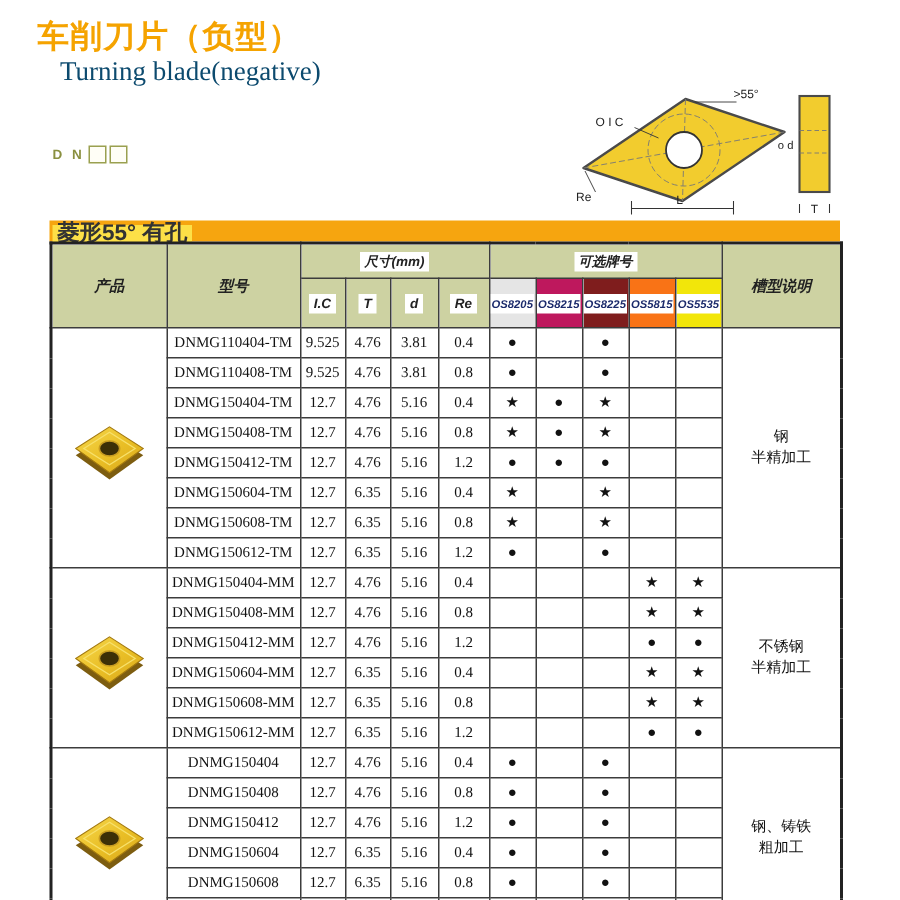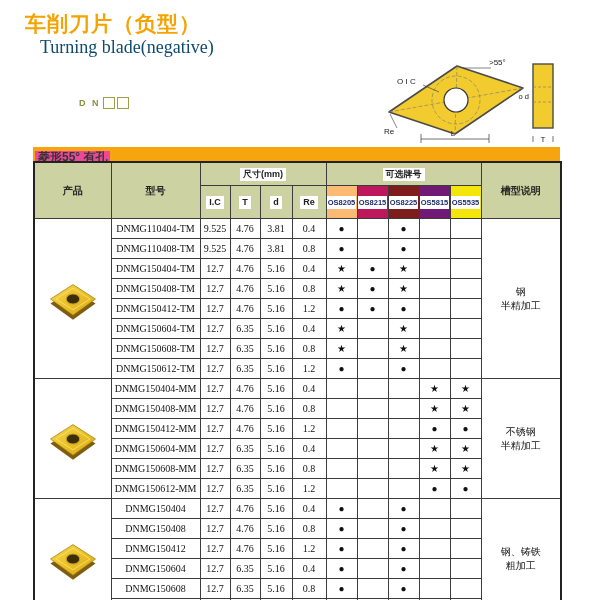--- a/index.html
+++ b/index.html
@@ -10,44 +10,44 @@
   .page-title {
     position:absolute; left:25px; top:10px; font-size:21px; font-weight:bold;
     color:#F5A300; letter-spacing:1px; white-space:nowrap;
   }
   .page-subtitle {
     position:absolute; left:40px; top:37px; font-size:18px; color:#0c4a6e;
     font-family:"Liberation Serif", serif; white-space:nowrap;
   }
   .designation {
     position:absolute; left:35px; top:97px; display:flex; align-items:center;
-    font-size:9px; color:#8a9040; letter-spacing:2px; font-weight:bold;margin-left:44px;
+    font-size:9px; color:#8a9040; letter-spacing:2px; font-weight:bold;
   }
   .designation .box {
     width:10px; height:10px; border:1px solid #9aa050; background:#fffef6;
     display:inline-block; margin-left:2px;
   }
   .diagram { position:absolute; left:383px; top:54px; width:178px; height:90px; }
   .banner {
     position:absolute; left:33px; top:147px; width:527px; height:14px;
     background:#F6A50F;
   }
   .banner-label {
-    display:inline-block; margin:1px 0 0 2px; padding:0 3px; background:#ec4899;
-    font-size:12px; line-height:12px; color:#333; font-weight:bold; white-space:nowrap;
+    display:inline-block; margin:1px 0 0 2px; padding:0 3px; background:#fde047;
+    font-size:15px; line-height:12px; color:#333; font-weight:bold; white-space:nowrap;
   }
   table.catalog {
     position:absolute; left:33px; top:161px; width:527px;
     border-collapse:collapse; table-layout:fixed; border:2px solid #222;
   }
   .catalog th, .catalog td {
     border:1px solid #3c3c3c; padding:0; text-align:center; vertical-align:middle;
     overflow:hidden;
   }
-  .catalog thead th { background:#cdd2a2; font-size:10px; font-weight:bold; color:#222; }
+  .catalog thead th { background:#cdd2a2; font-size:10px; font-weight:bold; color:#222;font-style:italic; }
   .group-head-row th { height:22px; }
   .sub-head-row th { height:32px; }
   .lbl-box {
     display:inline-block; background:#ffffff; padding:0 3px; font-size:9px;
     line-height:13px; color:#222; font-weight:bold; white-space:nowrap;
   }
   .brand-th .lbl-box { font-size:7.5px; color:#1b2a6b; padding:0 1px; letter-spacing:0; }
   .catalog tbody td {
     height:19px; background:#fff; font-family:"Liberation Serif", serif;
     font-size:10px; color:#111;
@@ -130,24 +130,24 @@
         <span class="lbl-box">可选牌号</span>
       </th>
       <th rowspan="2">槽型说明</th>
     </tr>
     <tr class="sub-head-row">
       <th><span class="lbl-box">I.C</span></th>
       <th><span class="lbl-box">T</span></th>
       <th><span class="lbl-box">d</span></th>
       <th><span class="lbl-box">Re</span></th>
 
-    <th class="brand-th" style="background: #fdba74;"><span class="lbl-box">OS8205</span></th>
+    <th class="brand-th" style="background: #e5e5e5;"><span class="lbl-box">OS8205</span></th>
         <th class="brand-th" style="background: #be185d;"><span class="lbl-box">OS8215</span></th>
         <th class="brand-th" style="background: #7f1d1d;"><span class="lbl-box">OS8225</span></th>
-        <th class="brand-th" style="background: #701a75;"><span class="lbl-box">OS5815</span></th>
+        <th class="brand-th" style="background: #f97316;"><span class="lbl-box">OS5815</span></th>
         <th class="brand-th" style="background: rgb(242, 230, 10); text-align: center;"><span class="lbl-box">OS5535</span></th>
       </tr>
   </thead>
   <tbody>
       <tr>
         <td rowspan="8" class="product-cell">
   <svg width="54" height="44" viewBox="0 0 60 48">
     <defs>
       <linearGradient id="goldGrad" x1="0" y1="0" x2="1" y2="1">
         <stop offset="0" stop-color="#F7D84E"></stop>

